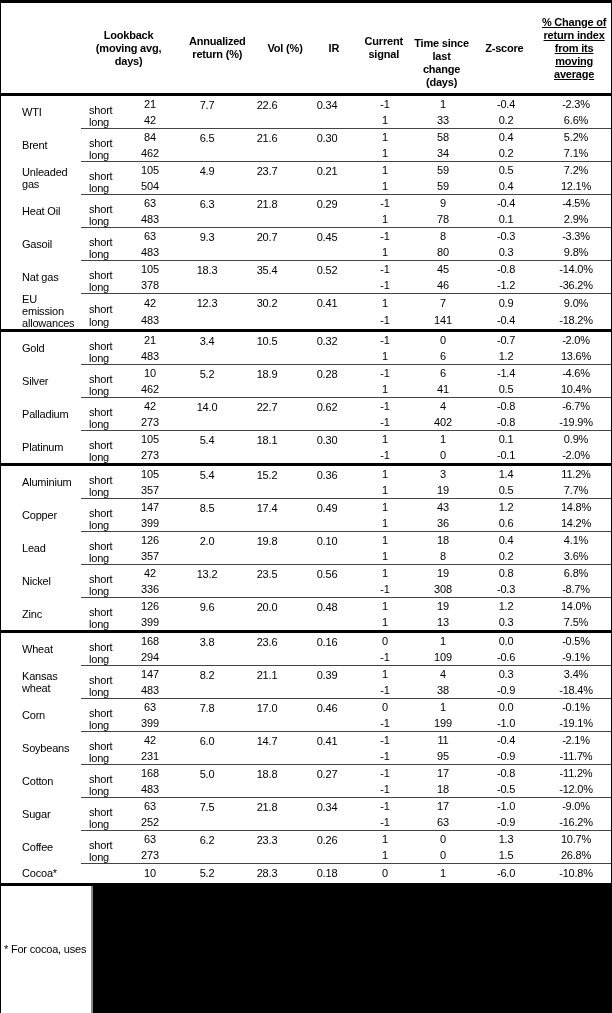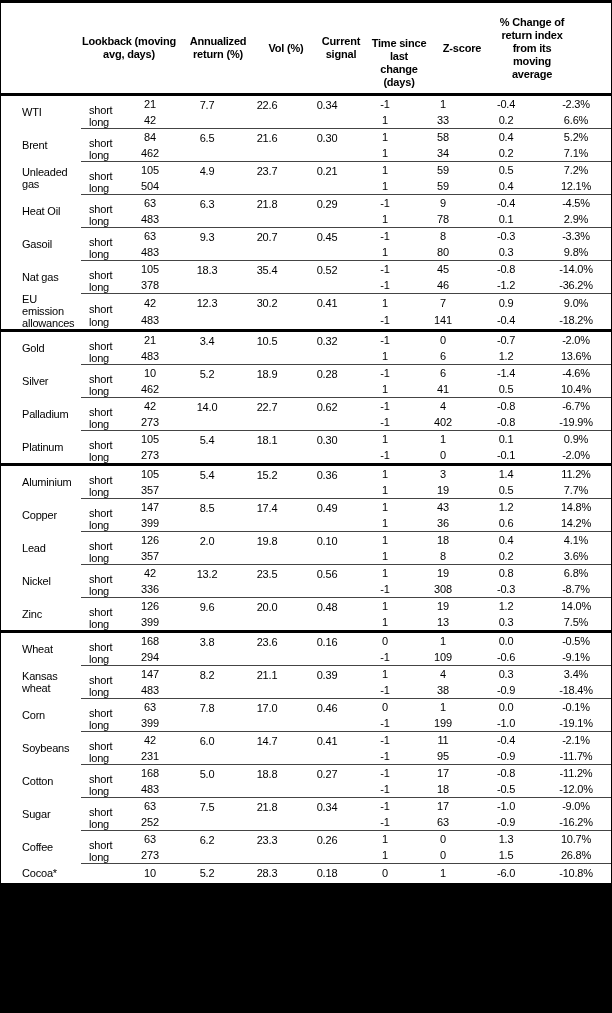--- a/index.html
+++ b/index.html
@@ -28,21 +28,21 @@
     font-size:11px; line-height:13px; padding:1px 1px;
   }
   .hw-name { width:80px; }
   .hw-look { width:96px; }
   .hw-annret { width:82px; }
   .hw-vol { width:54px; }
   .hw-ir { width:44px; }
   .hw-sig { width:56px; }
   .hw-time { width:60px;margin-top:30px; }
   .hw-z { width:66px; }
-  .hw-chg { width:74px; }
+  .hw-chg { width:74px;text-decoration:underline; }
 
   
   .group { border-bottom:3px solid #000; flex:none; }
   .commodity { display:flex; }
   .name-cell {
     width:80px; flex:none;
     display:flex; align-items:center;
     padding-left:21px; font-size:11px; line-height:12px;
   }
   .rest { flex:1; display:flex; }
@@ -80,20 +80,21 @@
 </head>
 <body>
 
 <div class="table">
 
   <div class="header">
     <div class="hcell hw-name"></div>
     <div class="hcell hw-look">Lookback (moving avg, days)</div>
     <div class="hcell hw-annret">Annualized return (%)</div>
     <div class="hcell hw-vol">Vol (%)</div>
+    <div class="hcell hw-ir">IR</div>
     <div class="hcell hw-sig">Current signal</div>
     <div class="hcell hw-time">Time since last change (days)</div>
     <div class="hcell hw-z">Z-score</div>
     <div class="hcell hw-chg">% Change of return index from its moving average</div>
   </div>
 
   <div>
       <div class="group">
         <div class="commodity">
           <div class="name-cell">WTI</div>
@@ -860,16 +861,17 @@
             </div>
             <div class="col w-chg">
               <div class="cell">-10.8%</div>
             </div>
           </div>
         </div>
       </div>
     </div>
 
   <div class="footer">
+    <div class="footnote-box">* For cocoa, uses</div>
     <div class="redacted"></div>
   </div>
 
 </div>
 
 </body></html>

